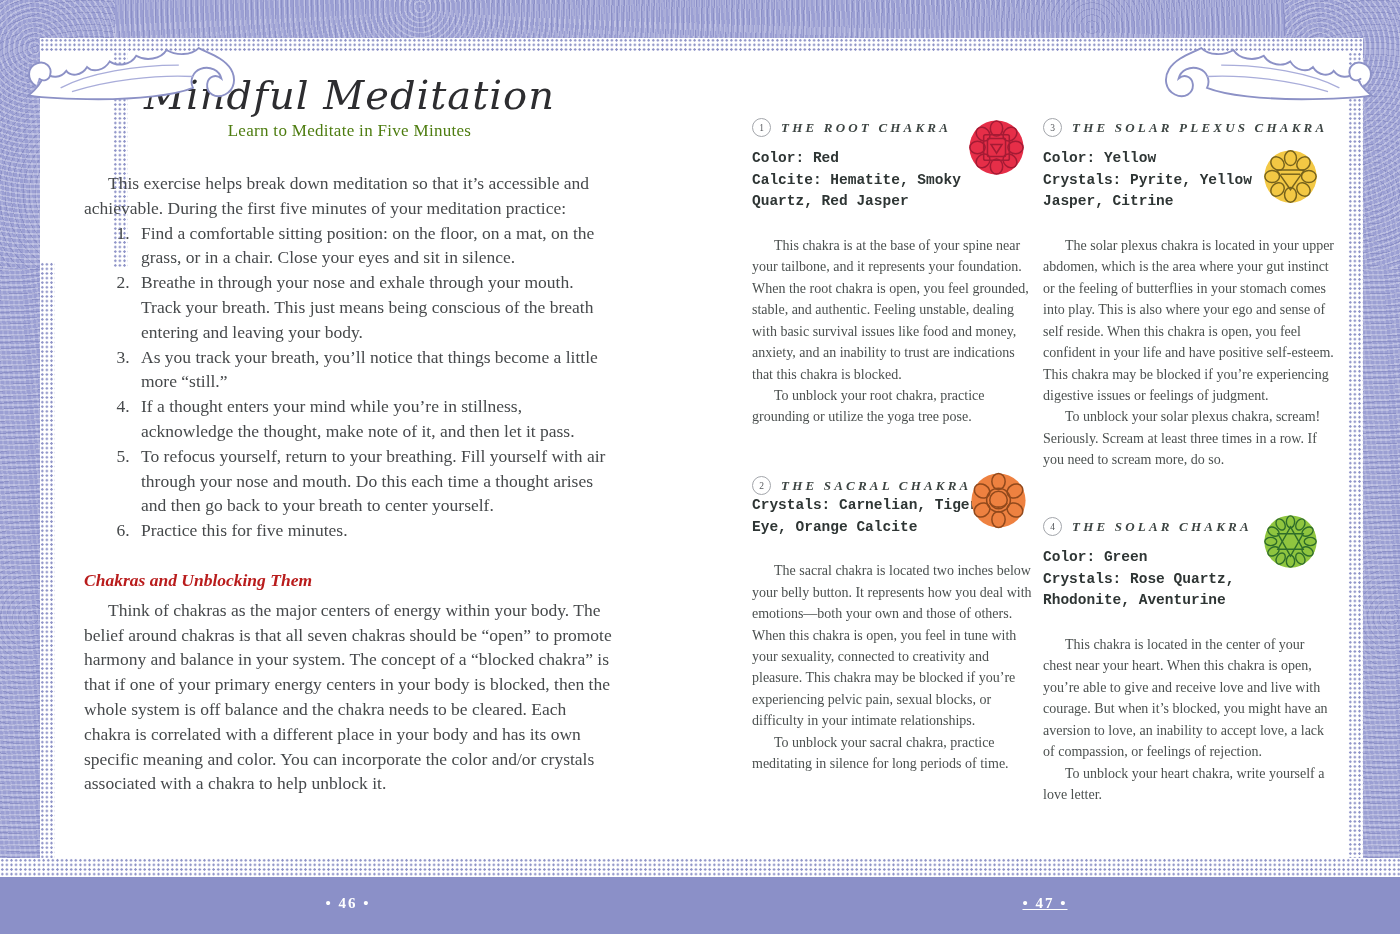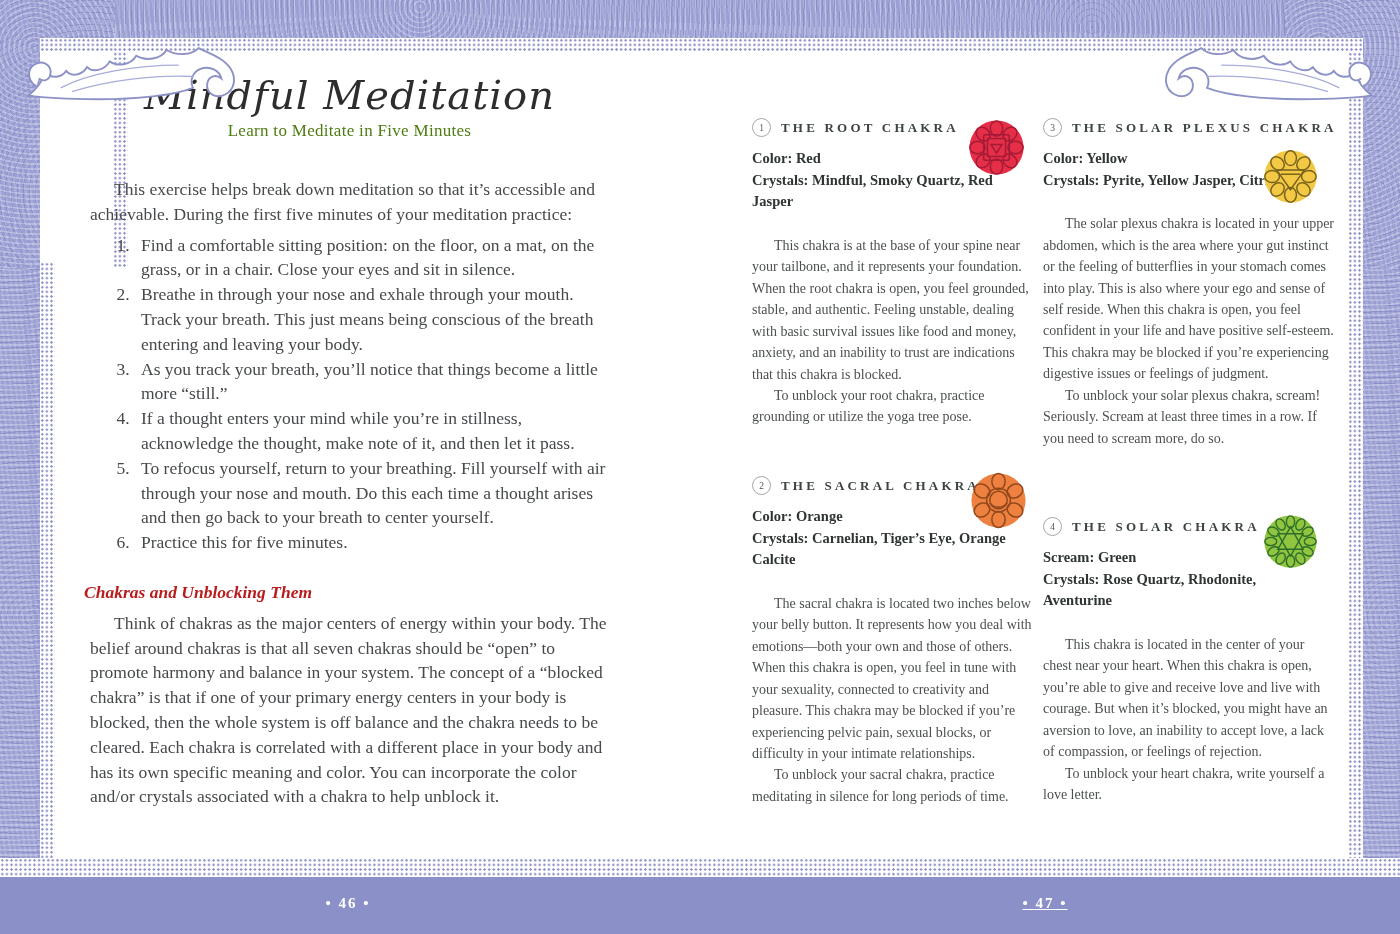--- a/index.html
+++ b/index.html
@@ -50,44 +50,44 @@
     color:#2d2d30;letter-spacing:1px;
   }
   .subtitle{
     position:absolute;left:84px;top:121px;width:531px;text-align:center;
     font-size:17px;color:#4d7c0f;letter-spacing:.3px;
   }
   .left-flow{
     position:absolute;left:84px;top:171px;width:531px;
     font-size:17.5px;line-height:24.8px;color:#46494b;
   }
-  .left-flow p{margin:6px;text-indent:24px;}
+  .left-flow p{margin:0;text-indent:24px;}
   .left-flow ol{margin:0;padding-left:50px;}
   .left-flow li{padding-left:7px;}
   .section-heading{
     margin:25px 0 5px 0;
     font-size:17.5px;font-weight:bold;font-style:italic;color:#b91c1c;
   }
 
   
   .chakra-block{position:absolute;}
   .col1{left:752px;width:282px;}
   .col2{left:1043px;width:292px;}
   .chakra-header{display:flex;align-items:center;}
   .num-badge{
     flex:0 0 auto;width:17px;height:17px;border:1px solid #a3a6ab;border-radius:50%;
     display:inline-flex;align-items:center;justify-content:center;
     font-size:9.5px;color:#55585c;margin-right:10px;
   }
   .chakra-name{
-    font-size:13px;font-weight:bold;color:#3c4442;letter-spacing:3.2px;
+    font-size:13px;font-weight:bold;font-style:italic;color:#3c4442;letter-spacing:3.2px;
     white-space:nowrap;
     text-align:right;
   }
-  .chakra-meta{margin-top:11px;font-size:14.5px;line-height:21.6px;font-weight:bold;color:#2e3534;}
+  .chakra-meta{margin-top:11px;font-size:14.5px;line-height:21.6px;font-weight:bold;color:#2e3534;font-family:Liberation Mono, monospace;}
   .chakra-crystals{margin-top:0;}
   .crystals-narrow{max-width:246px;}
   .chakra-body{margin-top:22px;font-size:14px;line-height:21.45px;color:#4b504f;}
   .chakra-body p{margin:0;text-indent:22px;}
   .chakra-icon{position:absolute;}
 </style>
 </head>
 <body>
 
 <div class="spread">
@@ -133,33 +133,32 @@
     <div class="section-heading">Chakras and Unblocking Them</div>
     <p>Think of chakras as the major centers of energy within your body. The belief around chakras is that all seven chakras should be “open” to promote harmony and balance in your system. The concept of a “blocked chakra” is that if one of your primary energy centers in your body is blocked, then the whole system is off balance and the chakra needs to be cleared. Each chakra is correlated with a different place in your body and has its own specific meaning and color. You can incorporate the color and/or crystals associated with a chakra to help unblock it.</p>
   </div>
 
   <div class="chakra-block col1" style="top:118px;">
     <div class="chakra-header">
       <span class="num-badge">1</span>
       <span class="chakra-name">THE ROOT CHAKRA</span>
     </div>
     <div class="chakra-meta">Color: Red</div>
-    <div class="chakra-meta chakra-crystals crystals-narrow">Crystals: Mindful, Smoky Quartz, Red Jasper</div>
+    <div class="chakra-meta chakra-crystals crystals-narrow">Calcite: Hematite, Smoky Quartz, Red Jasper</div>
     <div class="chakra-body">
       <p>This chakra is at the base of your spine near your tailbone, and it represents your foundation. When the root chakra is open, you feel grounded, stable, and authentic. Feeling unstable, dealing with basic survival issues like food and money, anxiety, and an inability to trust are indications that this chakra is blocked.</p>
       <p>To unblock your root chakra, practice grounding or utilize the yoga tree pose.</p>
     </div>
   </div>
 
   <div class="chakra-block col1" style="top:476px;">
     <div class="chakra-header">
       <span class="num-badge">2</span>
       <span class="chakra-name">THE SACRAL CHAKRA</span>
     </div>
-    <div class="chakra-meta">Color: Orange</div>
     <div class="chakra-meta chakra-crystals">Crystals: Carnelian, Tiger’s Eye, Orange Calcite</div>
     <div class="chakra-body">
       <p>The sacral chakra is located two inches below your belly button. It represents how you deal with emotions—both your own and those of others. When this chakra is open, you feel in tune with your sexuality, connected to creativity and pleasure. This chakra may be blocked if you’re experiencing pelvic pain, sexual blocks, or difficulty in your intimate relationships.</p>
       <p>To unblock your sacral chakra, practice meditating in silence for long periods of time.</p>
     </div>
   </div>
 
   <div class="chakra-block col2" style="top:118px;">
     <div class="chakra-header">
       <span class="num-badge">3</span>
@@ -171,21 +170,21 @@
       <p>The solar plexus chakra is located in your upper abdomen, which is the area where your gut instinct or the feeling of butterflies in your stomach comes into play. This is also where your ego and sense of self reside. When this chakra is open, you feel confident in your life and have positive self-esteem. This chakra may be blocked if you’re experiencing digestive issues or feelings of judgment.</p>
       <p>To unblock your solar plexus chakra, scream! Seriously. Scream at least three times in a row. If you need to scream more, do so.</p>
     </div>
   </div>
 
   <div class="chakra-block col2" style="top:517px;">
     <div class="chakra-header">
       <span class="num-badge">4</span>
       <span class="chakra-name">THE SOLAR CHAKRA</span>
     </div>
-    <div class="chakra-meta">Scream: Green</div>
+    <div class="chakra-meta">Color: Green</div>
     <div class="chakra-meta chakra-crystals crystals-narrow">Crystals: Rose Quartz, Rhodonite, Aventurine</div>
     <div class="chakra-body">
       <p>This chakra is located in the center of your chest near your heart. When this chakra is open, you’re able to give and receive love and live with courage. But when it’s blocked, you might have an aversion to love, an inability to accept love, a lack of compassion, or feelings of rejection.</p>
       <p>To unblock your heart chakra, write yourself a love letter.</p>
     </div>
   </div>
 
   <svg class="chakra-icon" style="left:968px;top:119px;" width="57" height="57" viewBox="0 0 60 60">
     <circle cx="30" cy="30" r="28.5" fill="#e62e48"></circle>
     <g fill="none" stroke-width="1.6" stroke="#a31b34">

